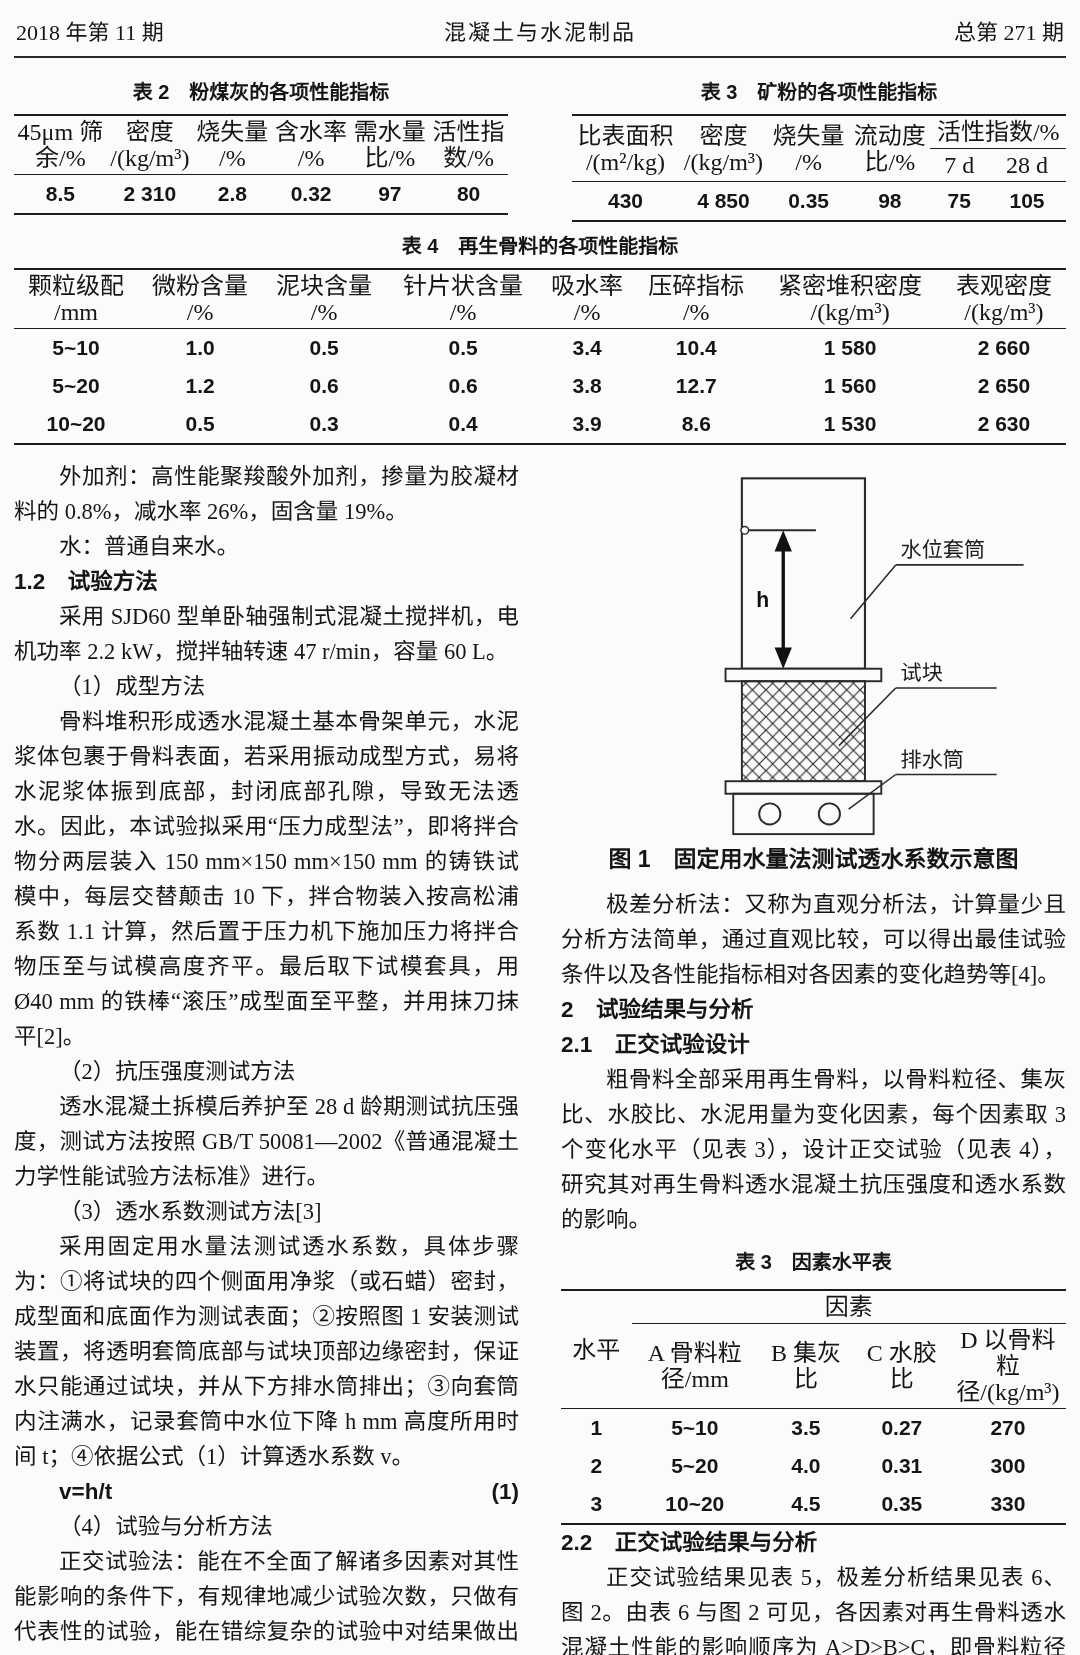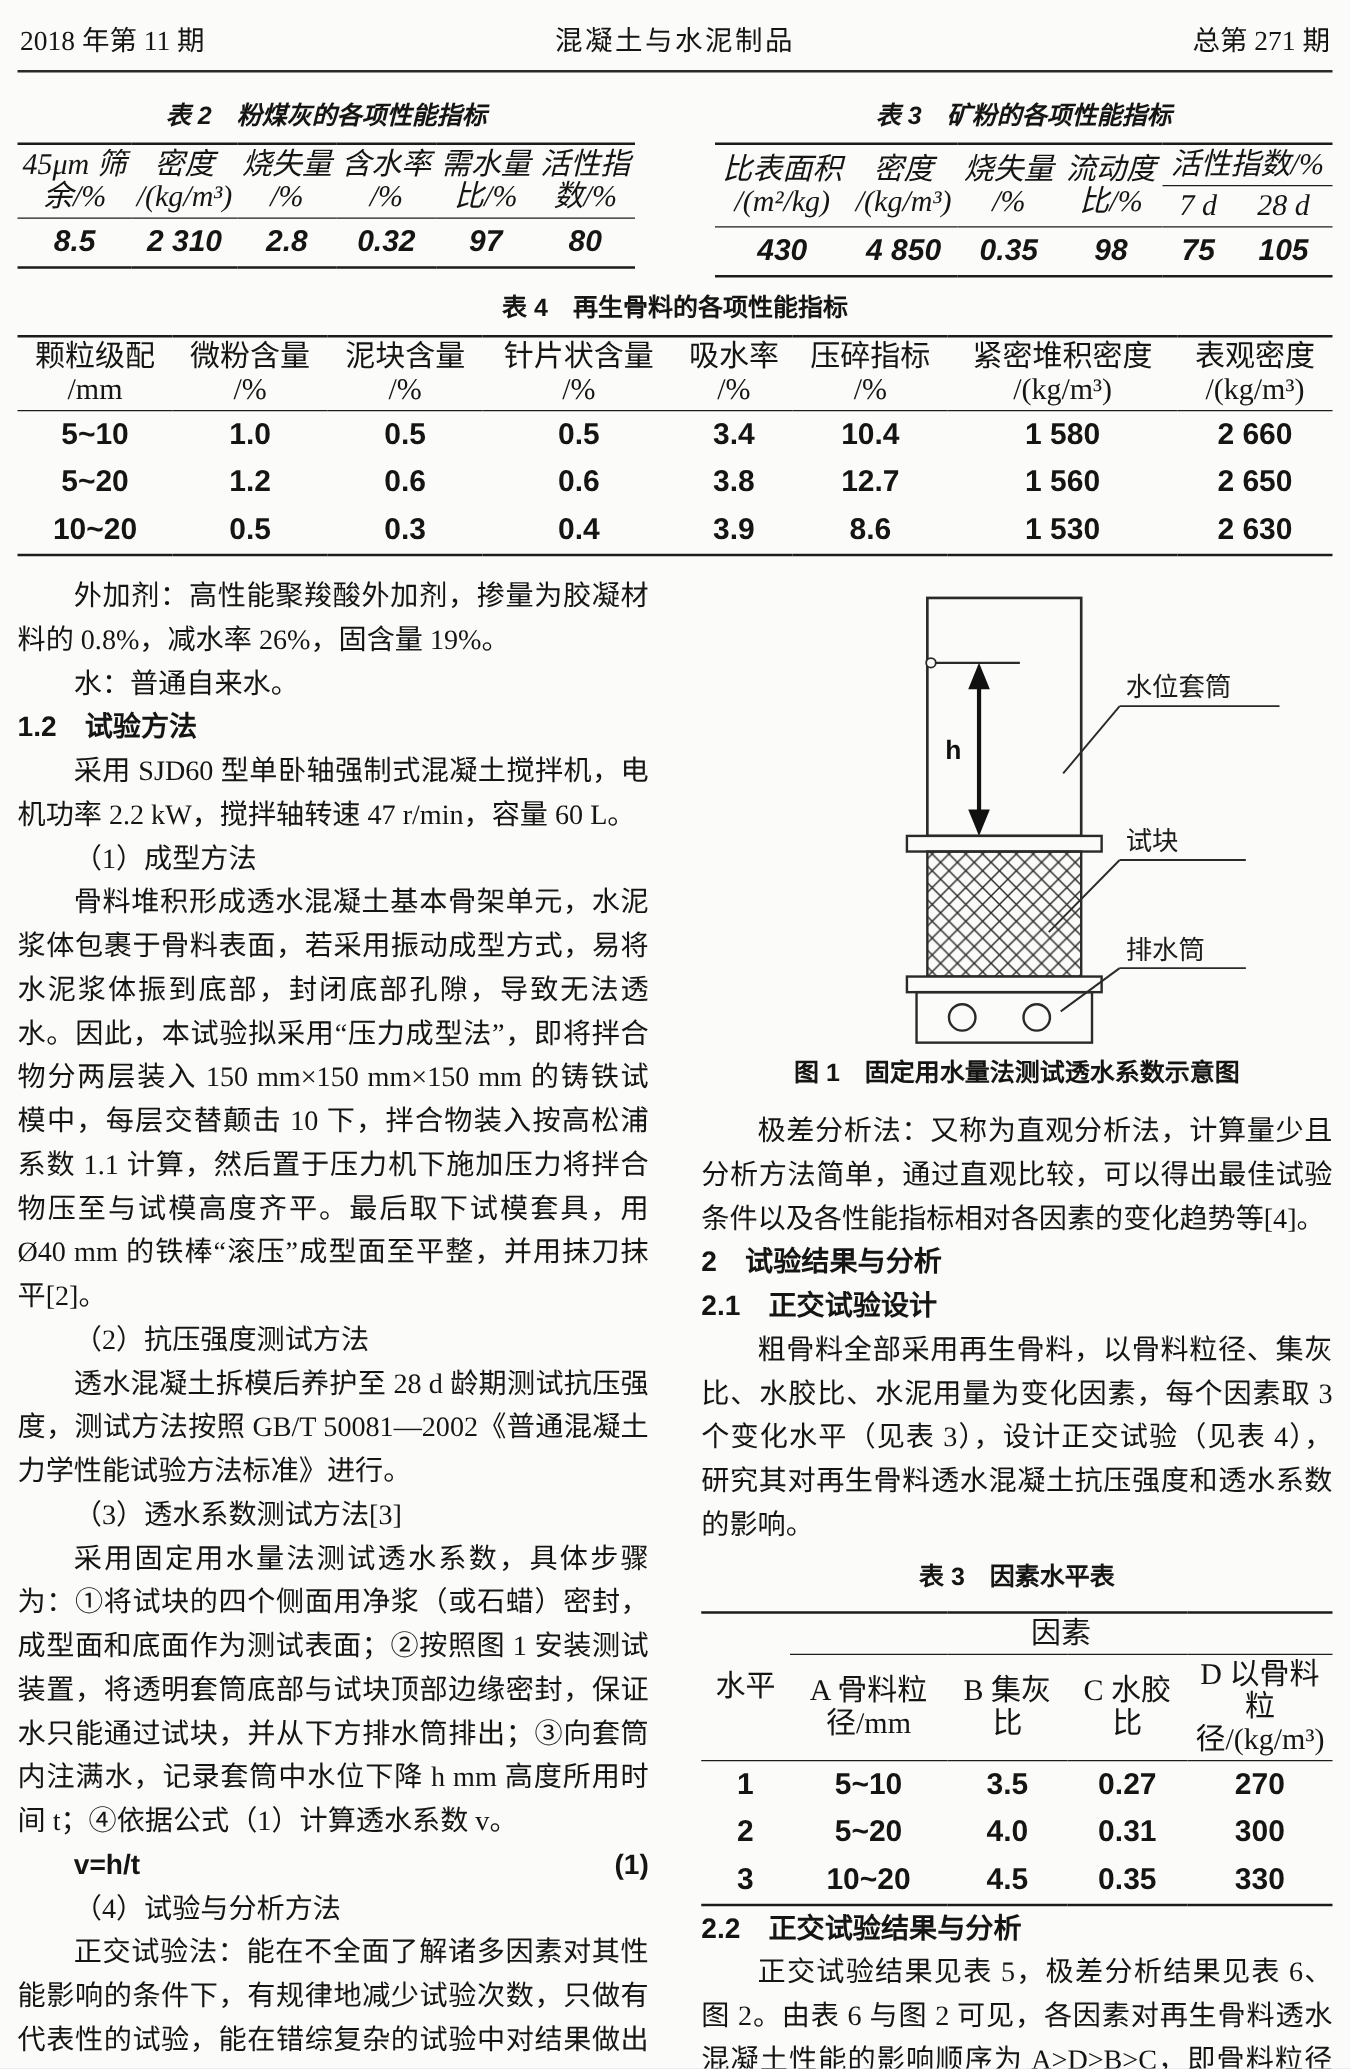--- a/index.html
+++ b/index.html
@@ -16,41 +16,41 @@
   .runhead .rgt { width:30%; text-align:right; }
   .headrule { border-bottom:2.5px solid #2a2a2a; margin:0 0 10px 0; }
 
   
   .tbl-title { text-align:center; font-family:"Liberation Sans","DejaVu Sans",sans-serif;
     font-weight:bold; font-size:20px; margin:8px 0 9px 0; }
   table.bt { width:100%; border-collapse:collapse; text-align:center;
     border-top:2.5px solid #1c1c1c; border-bottom:2.5px solid #1c1c1c; }
   table.bt th { font-weight:normal; font-size:24px; padding:3px 2px; line-height:26px; }
   table.bt td { font-family:"Liberation Sans","DejaVu Sans",sans-serif; font-weight:bold;
-    font-size:24px; padding:6px 2px; line-height:26px; }
+    font-size:21px; padding:6px 2px; line-height:26px; }
   tr.headrow-last th { border-bottom:1.6px solid #1c1c1c; }
   th.grouped { border-bottom:1.4px solid #1c1c1c; }
-  .top-tables { display:flex; gap:64px;font-style:italic; }
+  .top-tables { display:flex; gap:64px; }
   .top-tables > div { flex:1; }
 
   
   .columns { display:flex; gap:42px; margin-top:14px; }
   .col { flex:1; font-size:22.5px; line-height:35px; text-align:justify; }
   .col p { margin:0; text-indent:2em; }
   p.subhead { text-indent:2em; }
   p.sechead { text-indent:0; font-family:"Liberation Sans","DejaVu Sans",sans-serif;
     font-weight:bold; font-size:22.5px; }
   .formula-row { display:flex; justify-content:space-between; padding-left:2em;
     font-family:"Liberation Sans","DejaVu Sans",sans-serif; font-weight:bold; }
 
   
   .fig { margin:2px 0 4px 0; }
   .fig svg { display:block; margin:0 auto; }
   .fig-caption { text-align:center; font-family:"Liberation Sans","DejaVu Sans",sans-serif;
-    font-weight:bold; font-size:20px; margin:2px 0 10px 0; }
+    font-weight:bold; font-size:23px; margin:2px 0 10px 0; }
   .svgtext { font-family:"Liberation Serif","DejaVu Serif",serif; font-size:22px; fill:#1c1c1c; }
   .svgh { font-family:"Liberation Sans","DejaVu Sans",sans-serif; font-weight:bold; font-size:22px; fill:#111; }
 
   .factor-table td, .factor-table th { font-size:19px; }
   .mt8{margin-top:8px;} .mt4{margin-top:4px;}
 </style>
 </head>
 <body>
 
 <div class="page">

